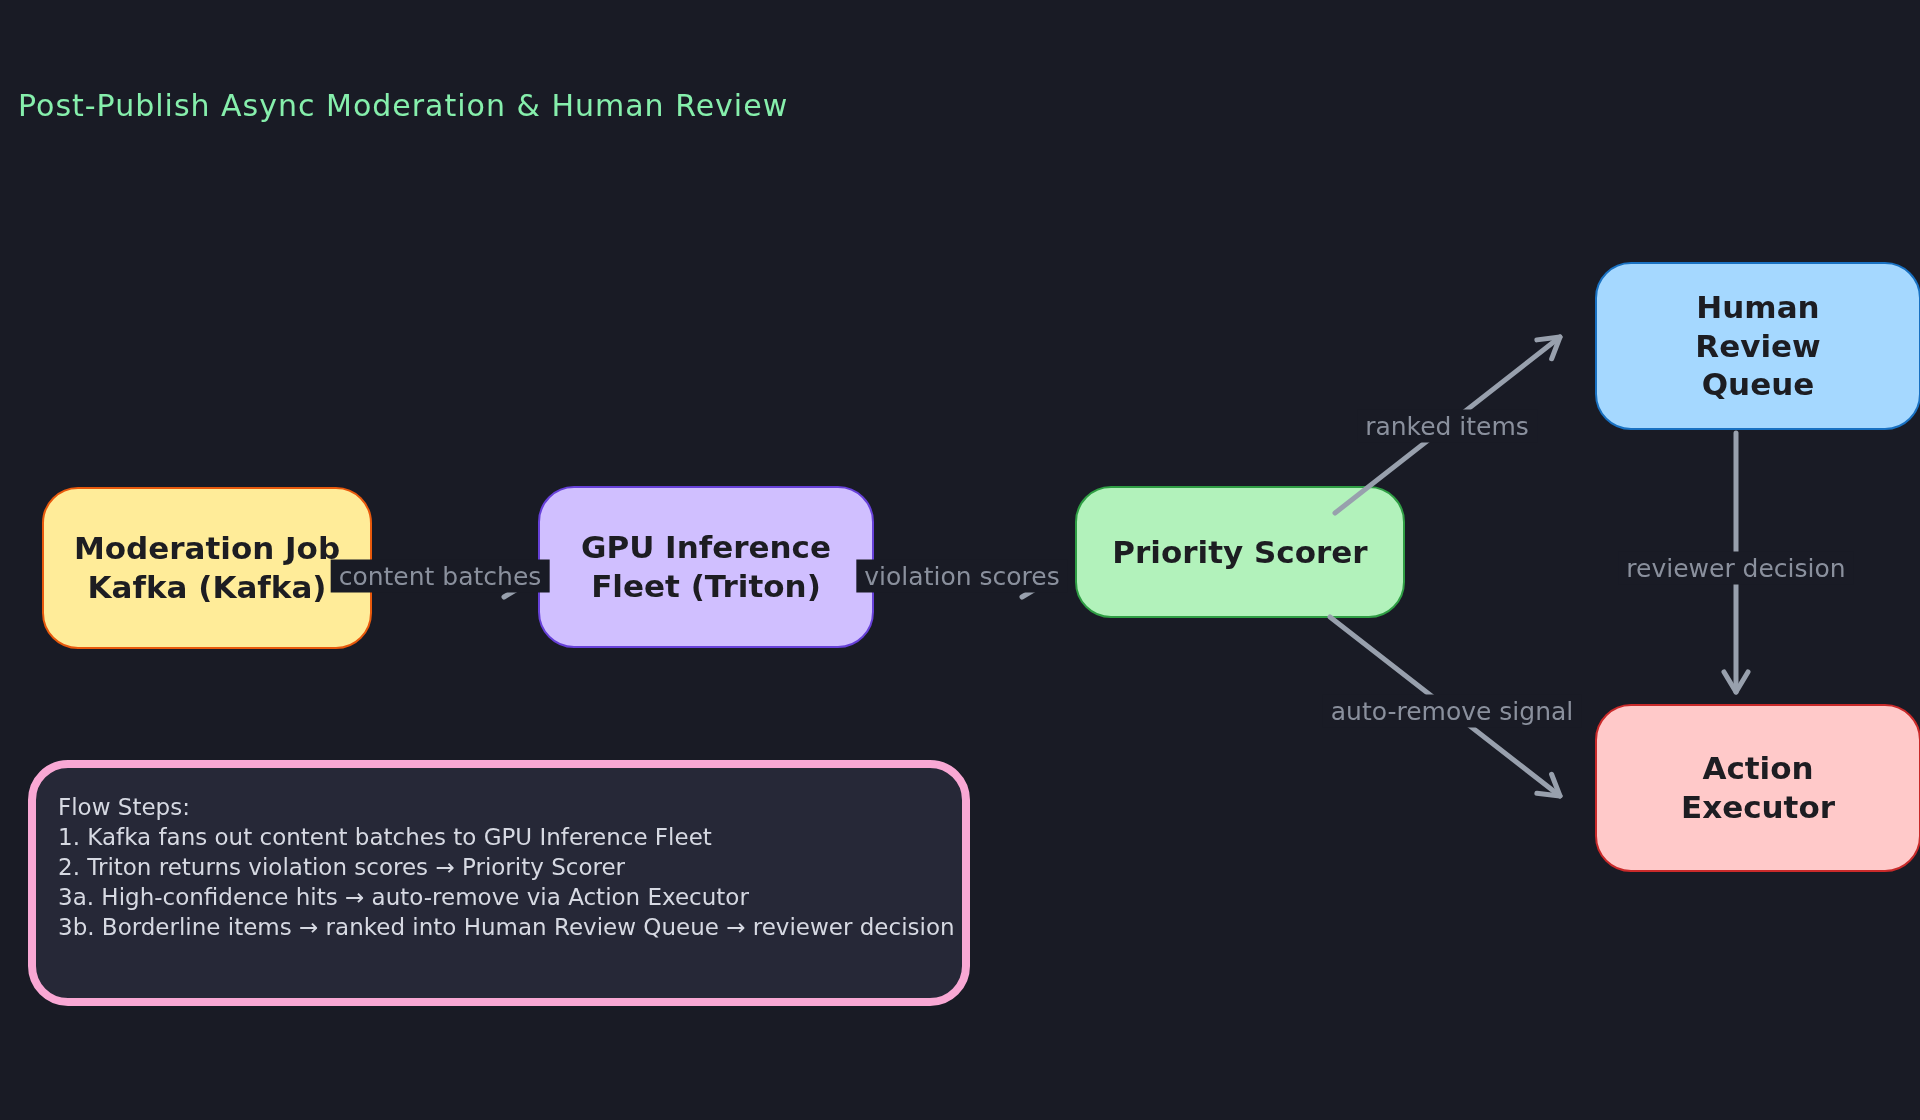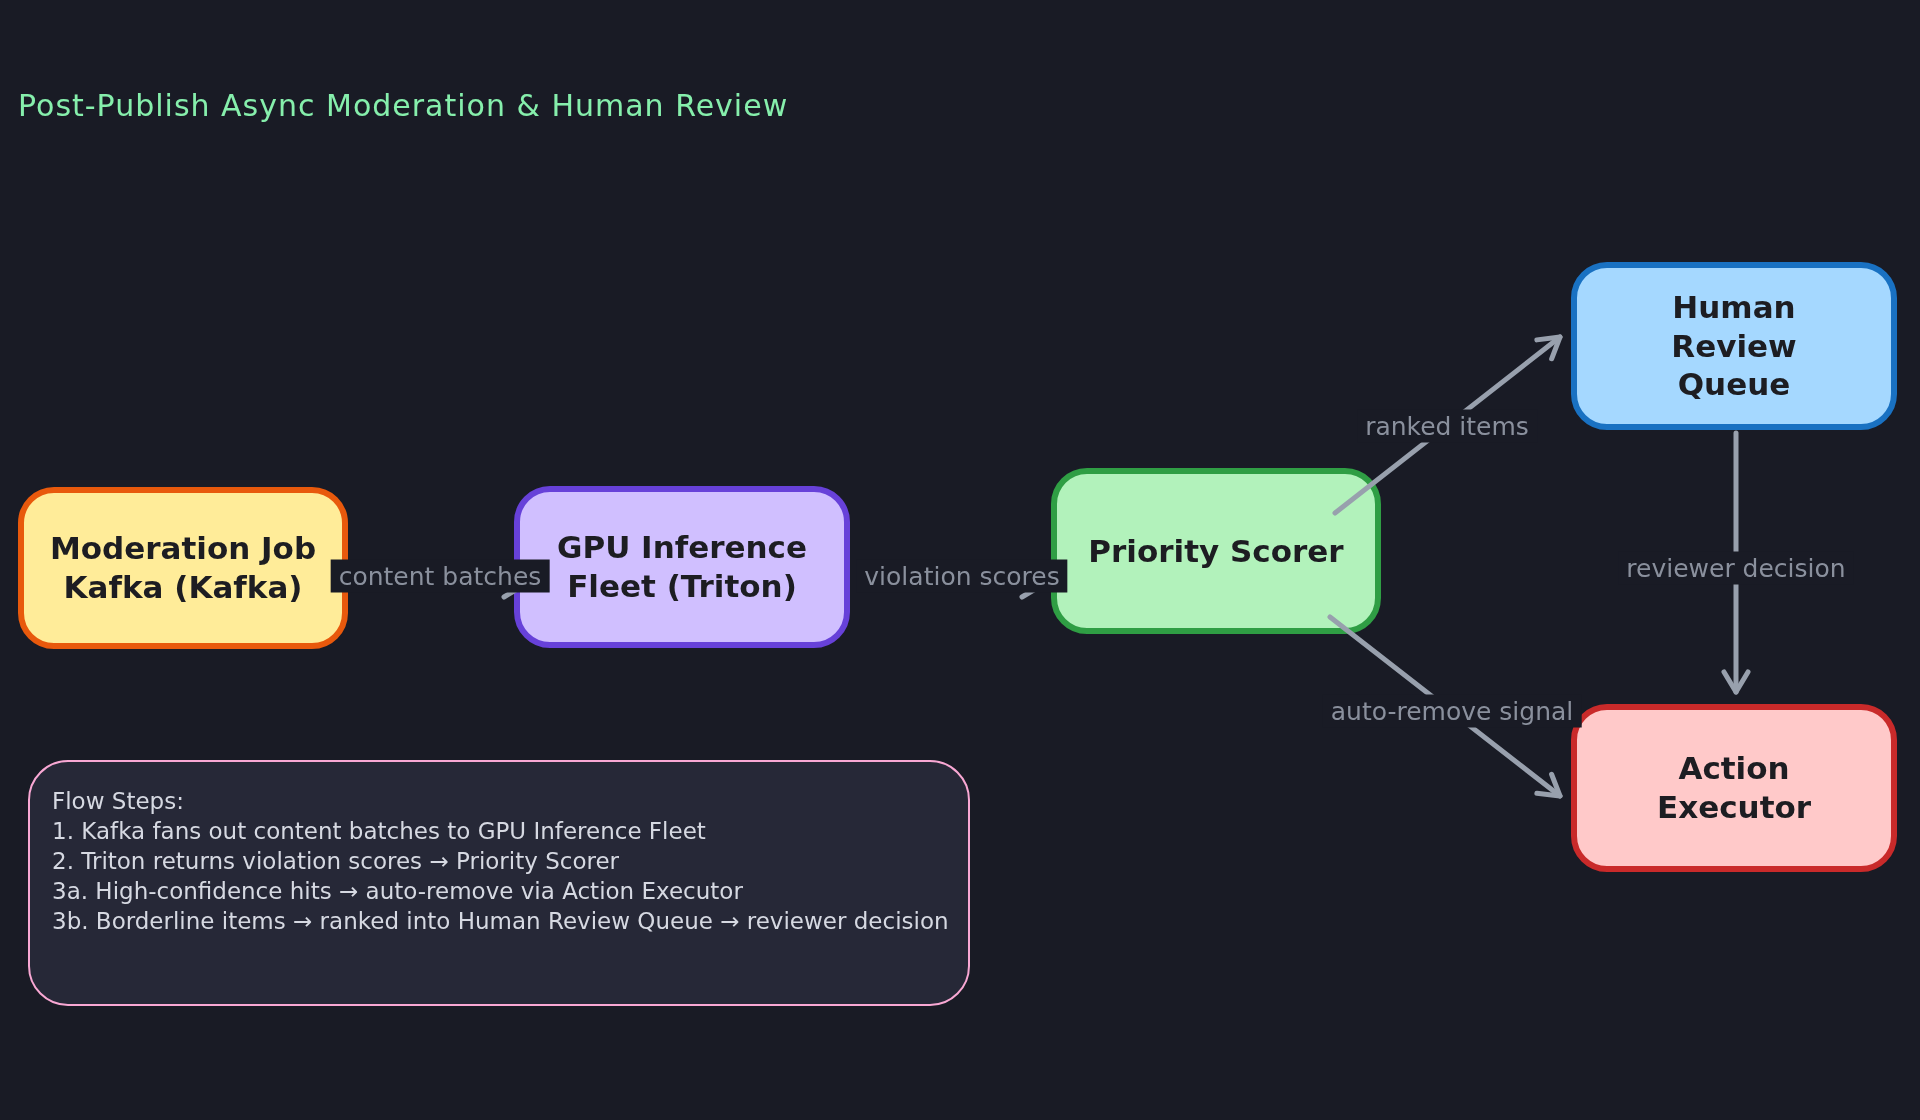--- a/index.html
+++ b/index.html
@@ -8,56 +8,57 @@
     background:#191b25;
     font-family:"DejaVu Sans", sans-serif;
   }
   .diagram-title{
     position:absolute;left:18px;top:88px;
     font-size:30px;font-weight:normal;color:#86efac;letter-spacing:1px;
     white-space:nowrap;
   }
   .node{
     position:absolute;box-sizing:border-box;
-    border:6px solid #ec4899;border-radius:36px;
+    border:2px solid #ec4899;border-radius:36px;
     display:flex;align-items:center;justify-content:center;text-align:center;
     color:#1d1d22;font-size:31px;font-weight:600;line-height:1.25;
     padding:0 24px;
+    margin-left:24px;
   }
   .node .lbl{width:100%;}
   .edges{position:absolute;left:0;top:0;pointer-events:none;}
   .edge-label{
     position:absolute;transform:translate(-50%,-50%);
     background:#191b25;color:#8a909d;font-size:25px;
     padding:2px 8px;white-space:nowrap;
   }
   .note{
     position:absolute;left:28px;top:760px;width:942px;height:246px;
-    box-sizing:border-box;border:2px solid #f9a8d4;border-radius:40px;
+    box-sizing:border-box;border:8px solid #f9a8d4;border-radius:40px;
     background:#262837;color:#d6d9e2;
     padding:24px 0 0 22px;font-size:23px;line-height:30px;
   }
   .note .line{white-space:nowrap;}
 </style>
 </head>
 <body>
 
 <div class="stage">
 
   <div class="diagram-title">Post-Publish Async Moderation &amp; Human Review</div>
 
   <div class="node" style="left: 18px; top: 487px; width: 330px; height: 162px; background: rgb(255, 236, 153); border-color: rgb(232, 89, 12);">
     <div class="lbl">Moderation Job Kafka (Kafka)</div>
   </div>
 
   <div class="node" style="left: 514px; top: 486px; width: 336px; height: 162px; background: rgb(208, 191, 255); border-color: rgb(103, 65, 217);">
     <div class="lbl">GPU Inference Fleet (Triton)</div>
   </div>
 
-  <div class="node" style="left: 1051px; top: 468px; width: 330px; height: 166px; background: rgb(178, 242, 187); border-color: rgb(47, 158, 68);">
+  <div class="node" style="left: 1051px; top: 486px; width: 330px; height: 132px; background: rgb(178, 242, 187); border-color: rgb(47, 158, 68);">
     <div class="lbl">Priority Scorer</div>
   </div>
 
   <div class="node" style="left: 1571px; top: 262px; width: 326px; height: 168px; padding: 0px 60px; background: rgb(165, 216, 255); border-color: rgb(25, 113, 194);">
     <div class="lbl">Human Review Queue</div>
   </div>
 
   <div class="node" style="left: 1571px; top: 704px; width: 326px; height: 168px; padding: 0px 80px; background: rgb(255, 201, 201); border-color: rgb(201, 42, 42);">
     <div class="lbl">Action Executor</div>
   </div>

